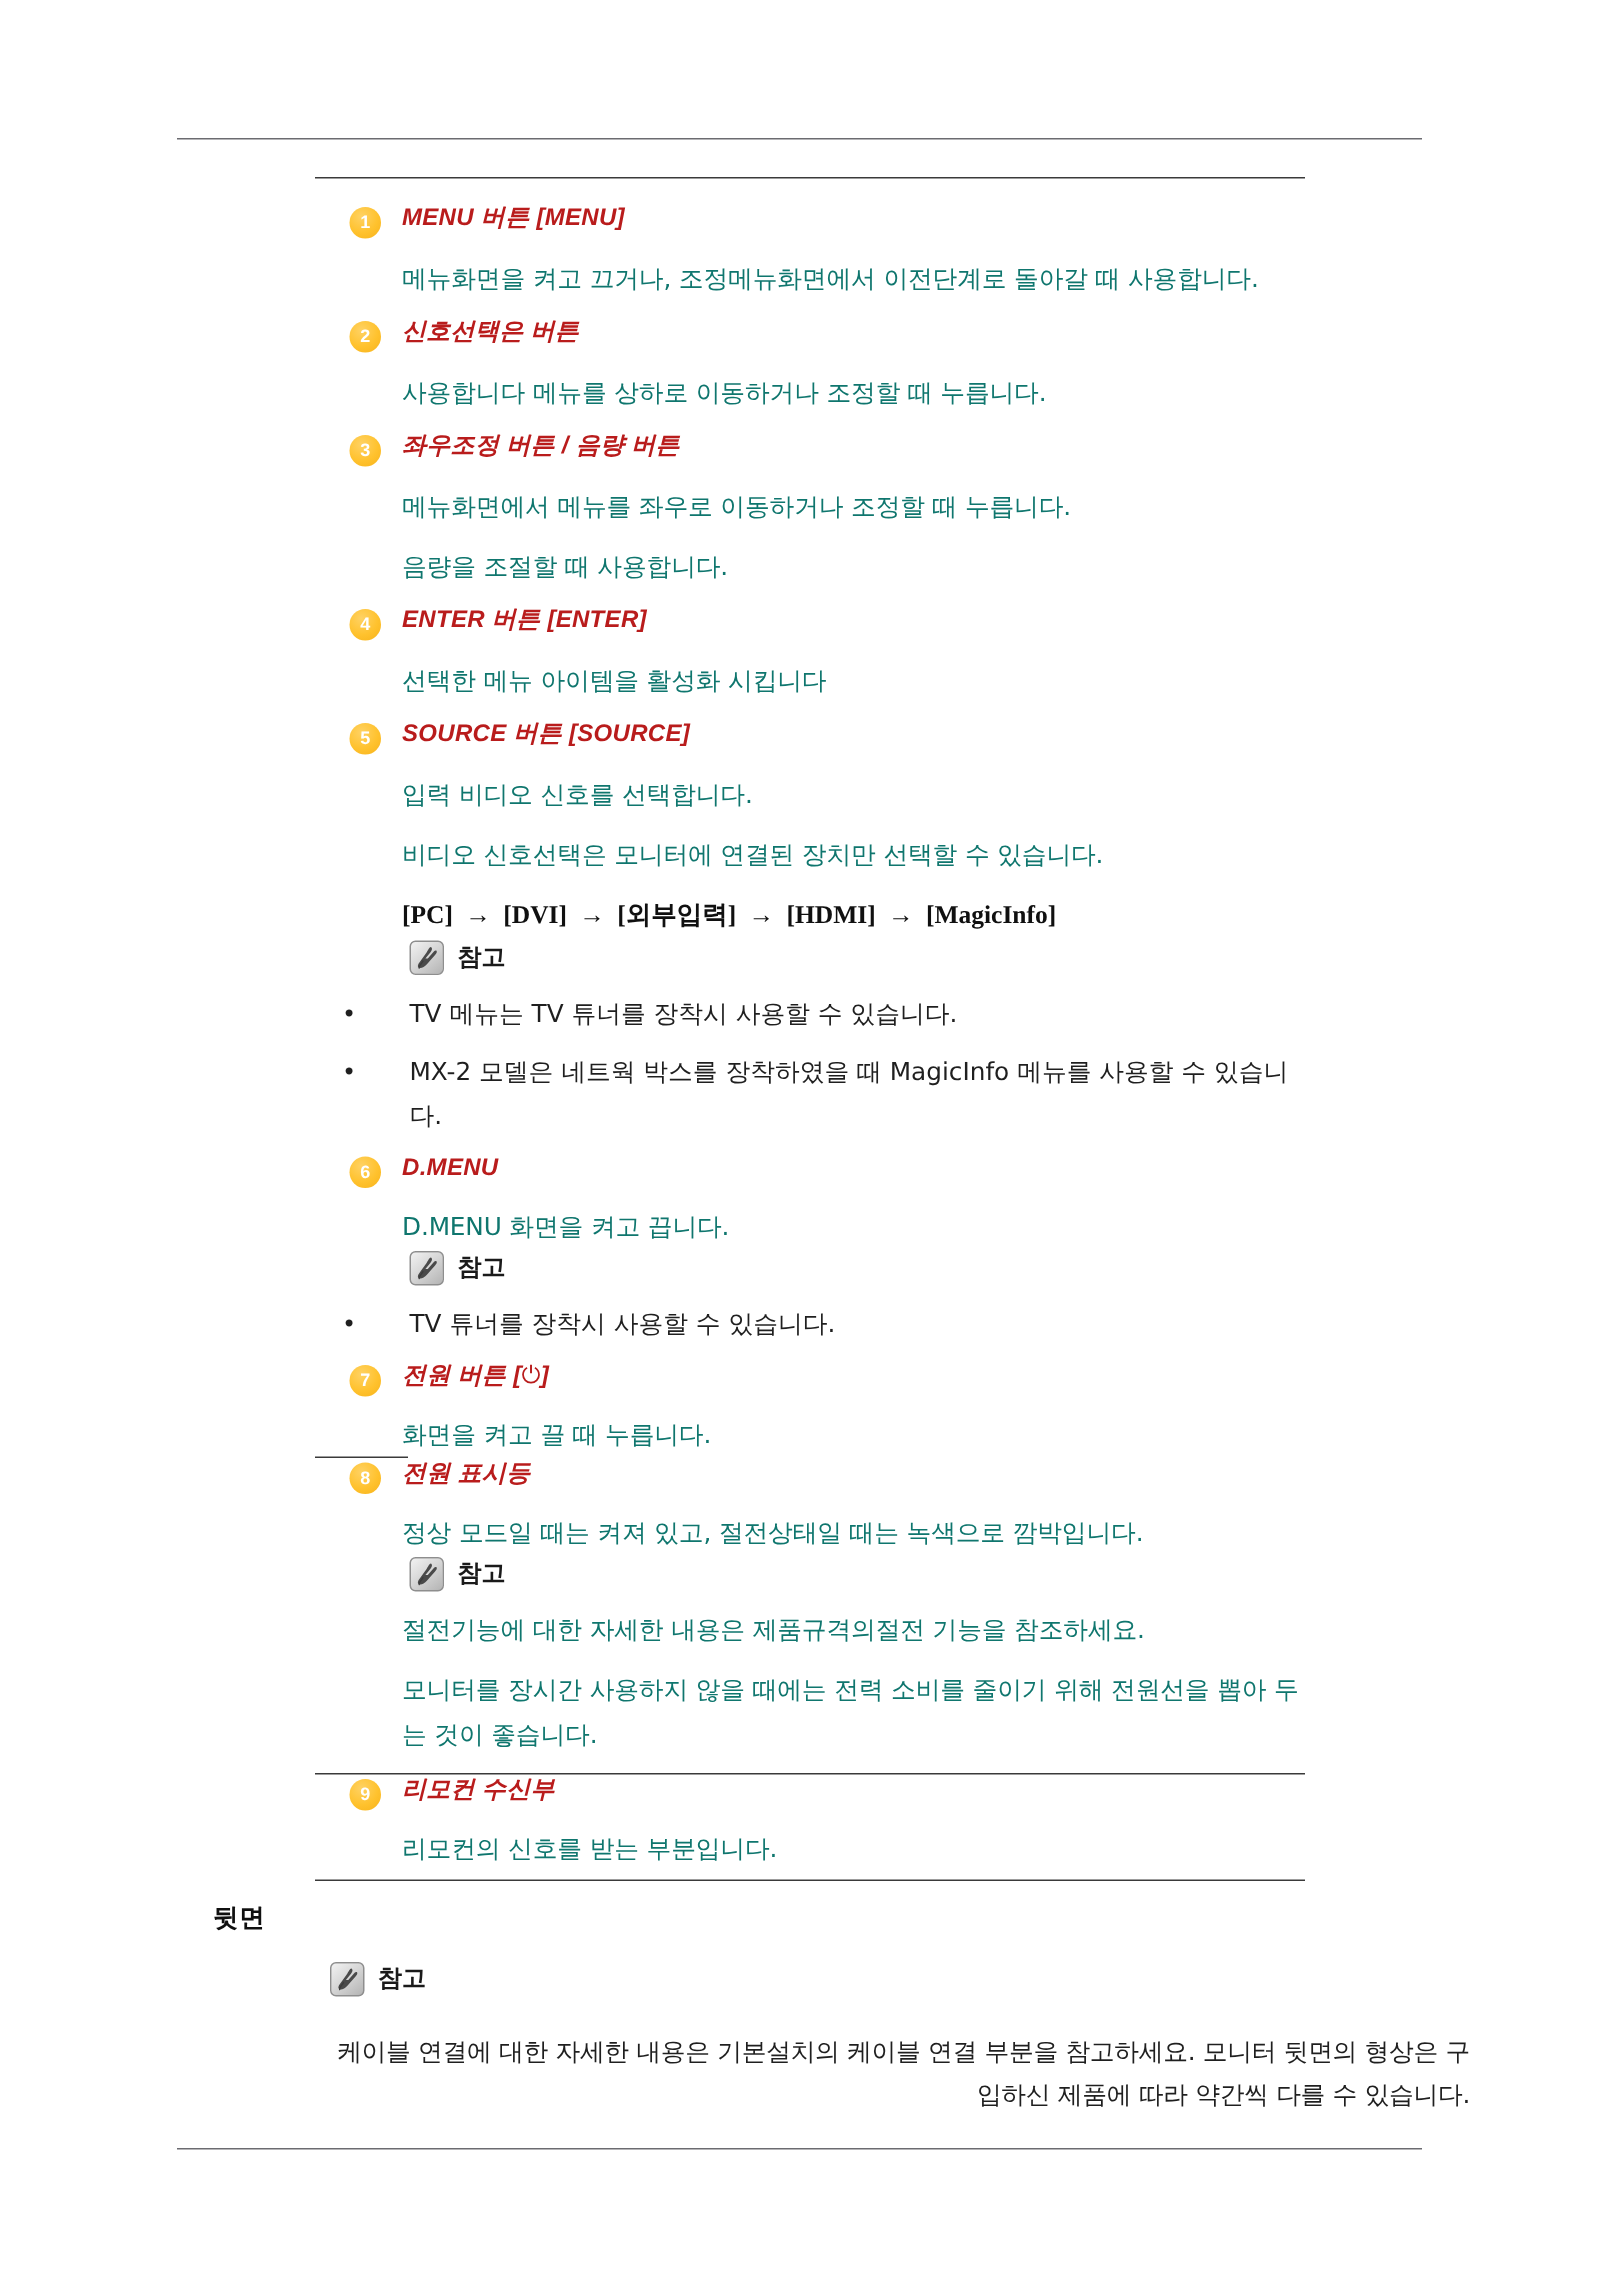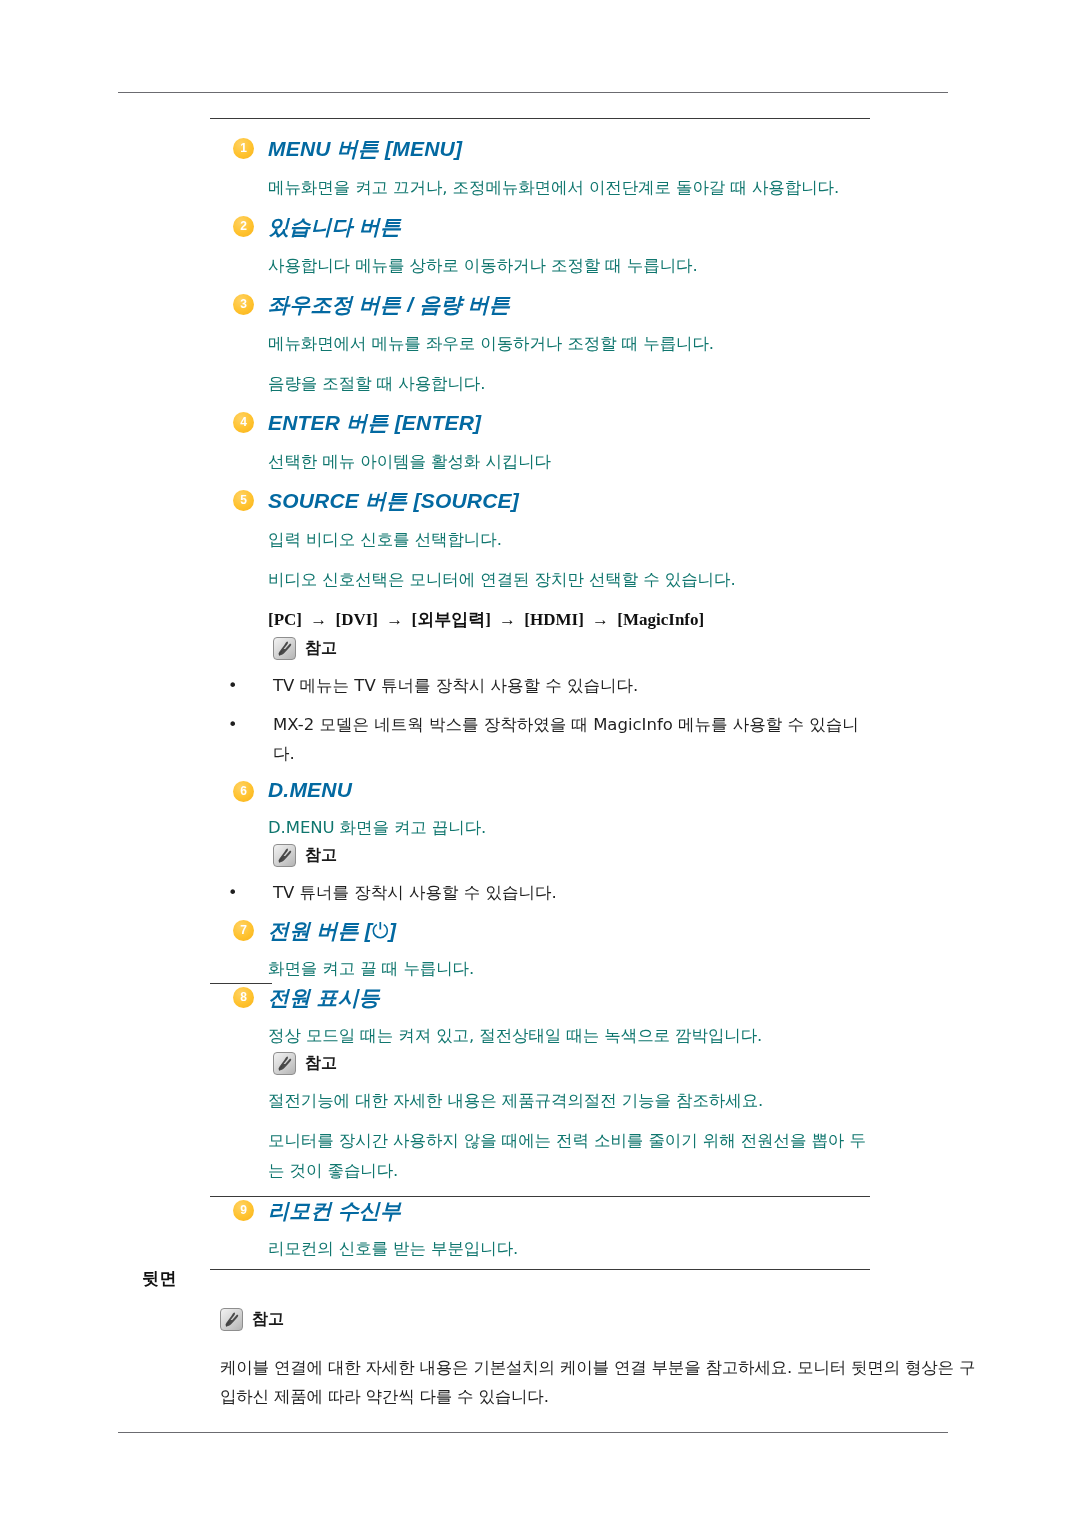--- a/index.html
+++ b/index.html
@@ -86,23 +86,23 @@
     color: #ffffff;
     font-size: 12px;
     font-weight: bold;
     line-height: 21px;
     text-align: center;
     font-family: "Liberation Sans", sans-serif;
   }
   .item-title {
     font-style: italic;
     font-weight: bold;
-    font-size: 21px;
+    font-size: 16px;
     letter-spacing: 0.2px;
-    color: #0369a1;
+    color: #b91c1c;
     font-family: "Liberation Sans", sans-serif;
     white-space: nowrap;
   }
   .item-title.latin {
     font-family: "Liberation Sans", sans-serif;
   }
 
   
   .para {
     padding-left: 58px;
@@ -198,20 +198,21 @@
     gap: 9px;
   }
   .bottom-para {
     margin-top: 22px;
     padding-left: 78px;
     width: 760px;
     font-size: 16.5px;
     line-height: 29px;
     color: #1f1f1f;
     letter-spacing: -0.2px;
+    text-align: right;
   }
   .pwr {
     font-family: "DejaVu Sans", sans-serif;
     font-style: normal;
     font-weight: normal;
   }
 </style>
 </head>
 <body>
 
@@ -227,21 +228,21 @@
     <div class="item">
       <span class="badge">1</span>
       <span class="item-title latin">MENU 버튼 [MENU]</span>
     </div>
     <div class="spacer-s"></div>
     <div class="para">메뉴화면을 켜고 끄거나, 조정메뉴화면에서 이전단계로 돌아갈 때 사용합니다.</div>
     <div class="spacer-s"></div>
 
     <div class="item">
       <span class="badge">2</span>
-      <span class="item-title">있습니다 버튼</span>
+      <span class="item-title">신호선택은 버튼</span>
     </div>
     <div class="spacer-s"></div>
     <div class="para">사용합니다 메뉴를 상하로 이동하거나 조정할 때 누릅니다.</div>
     <div class="spacer-s"></div>
 
     <div class="item">
       <span class="badge">3</span>
       <span class="item-title">좌우조정 버튼 / 음량 버튼</span>
     </div>
     <div class="spacer-s"></div>

